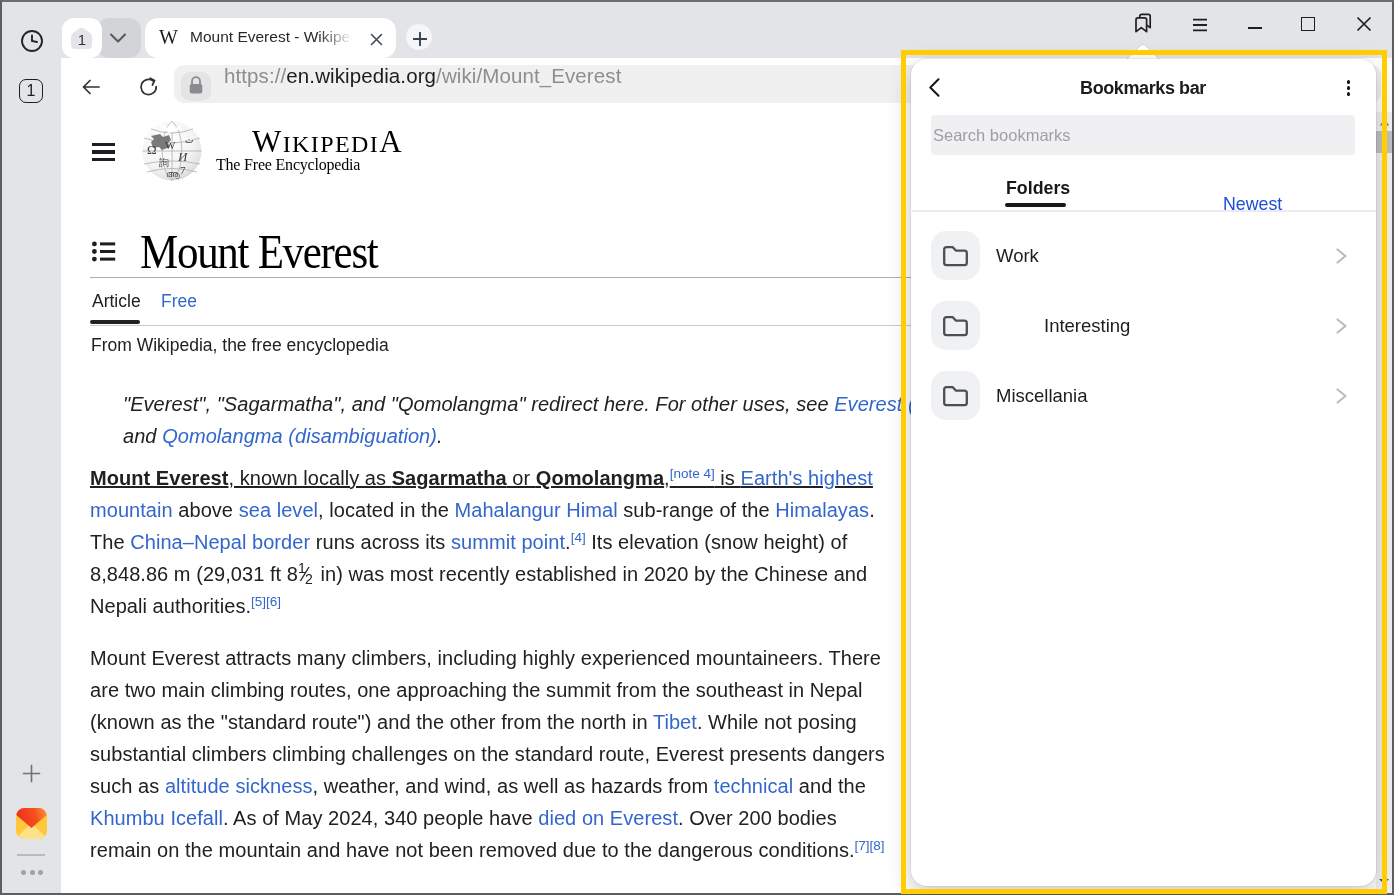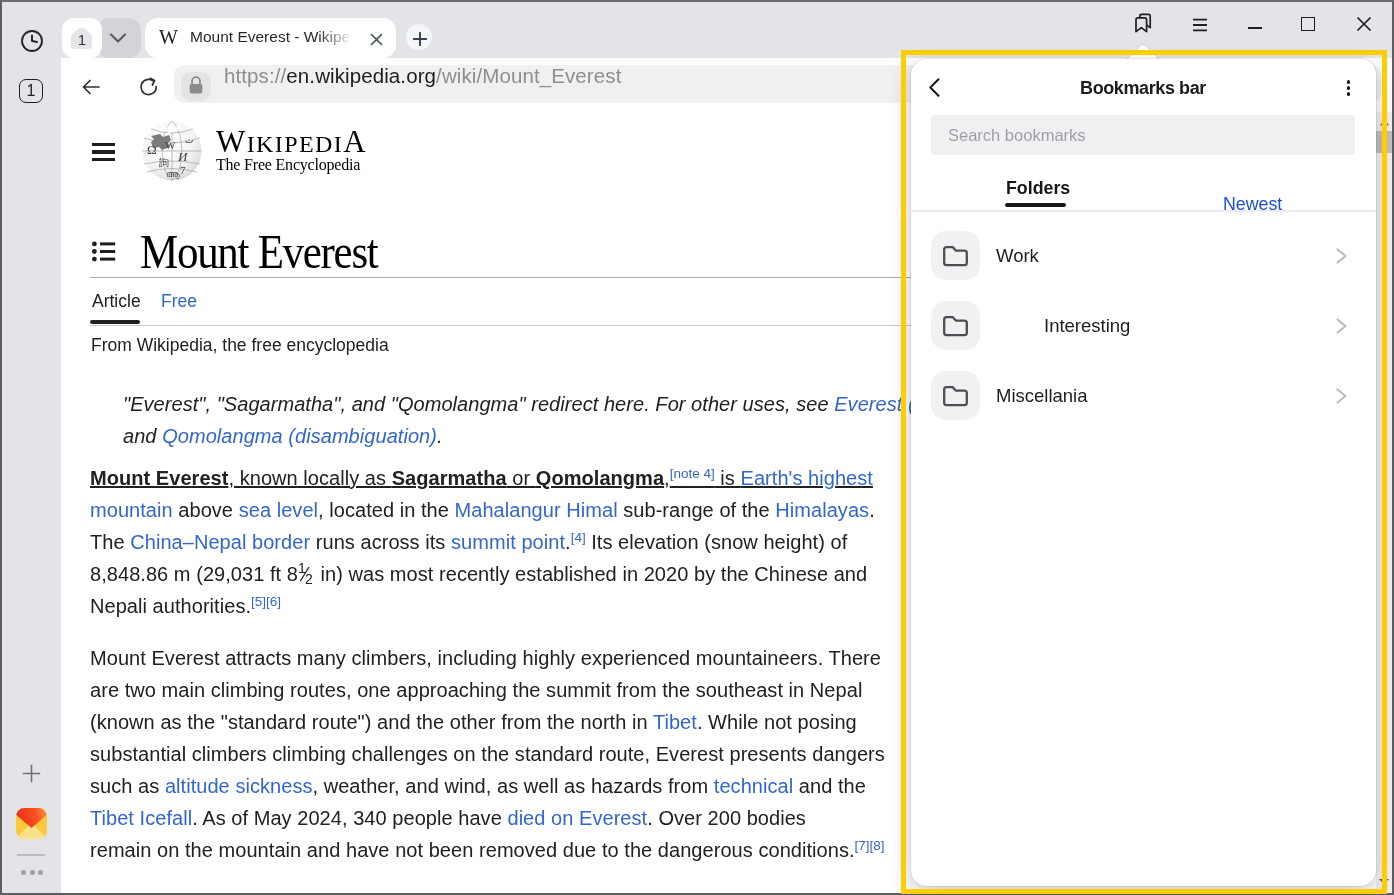--- a/index.html
+++ b/index.html
@@ -44,21 +44,21 @@
   #lockbadge { left:181px; top:71.5px; width:29.5px; height:29.5px; background:#e4e4e6; border-radius:9px; }
   #lockic { left:188.5px; top:76px; }
   #urltext { left:224px; top:65px; height:22px; display:flex; align-items:center; font-size:20.5px; color:#8e8e92; letter-spacing:0.1px; }
   #urltext b { color:#1d1d1f; font-weight:normal; }
   
   #page { left:61px; top:103px; right:2px; bottom:2px; background:#fff; }
   .pghamb div { width:23px; height:3.2px; background:#1d1e22; margin-bottom:4.3px; }
   #pghamb { left:92px; top:143px; }
   #wglobe { left:139px; top:121px; }
   #wplogo { left:216px; top:127px; font-family:"Liberation Serif",serif; color:#000; }
-  #wptitle { font-size:24px; letter-spacing:1.4px; line-height:29px; }
+  #wptitle { font-size:24px; letter-spacing:1.4px; line-height:29px;margin-left:36px; }
   #wptitle .bg { font-size:31px; }
   #wpsub { font-size:16px; margin-top:-3px; letter-spacing:-0.2px; }
   #tocic { left:92px; top:240px; }
   #h1 { left:140px; top:227px; font-family:"Liberation Serif",serif; font-size:43px; letter-spacing:-1.3px; color:#000; transform:scaleY(1.15); transform-origin:50% 50%; }
   #hr1 { left:90px; top:277px; width:1287px; height:1px; background:#a7adb5; }
   #arttab { left:92px; top:291px; font-size:17.5px; color:#202122; }
   #artul { left:90px; top:320px; width:50px; height:3.5px; background:#202122; border-radius:2px; }
   #talktab { left:161px; top:291px; font-size:17.5px; color:#3366cc; }
   #hr2 { left:90px; top:325px; width:1287px; height:1px; background:#c6cad0; }
   #fromwp { left:91px; top:335px; font-size:17.5px; color:#202122; }
@@ -73,21 +73,21 @@
   #sbdown { left:1379px; top:879px; z-index:40; }
   
   #parrow { left:1126px; top:44px; z-index:40; }
   #panel { left:911px; top:59px; width:465px; height:827px; background:#fff; border-radius:16px;
            box-shadow:0 0 0 1px rgba(0,0,0,0.05), 0 8px 24px rgba(0,0,0,0.22); z-index:45; }
   #pback { left:928px; top:78px; z-index:46; }
   #ptitle { left:910px; top:78px; width:466px; text-align:center; font-size:18px; letter-spacing:-0.4px; font-weight:bold; color:#1c1c1e; z-index:46; }
   #pkebab { left:1346.5px; top:80px; z-index:46; }
   #pkebab i { display:block; width:3.8px; height:3.8px; border-radius:50%; background:#141414; margin-bottom:2.2px; }
   #psearch { left:931px; top:115px; width:424px; height:40px; background:#f0f0f2; border-radius:4px; z-index:46;
-             display:flex; align-items:center; padding-left:17px; font-size:16.5px; color:#9fa0a5; }
+             display:flex; align-items:center; padding-left:2px; font-size:16.5px; color:#9fa0a5; }
   #pfolders { left:1006px; top:178px; font-size:17.8px; font-weight:bold; color:#18181a; z-index:46;}
   #pfoldul { left:1005px; top:202.5px; width:61px; height:4px; background:#18181a; border-radius:2px; z-index:46;}
   #pnewest { left:1223px; top:178px; font-size:17.8px; color:#1d4ed8; z-index:46;margin-top:16px;}
   #pdiv { left:910px; top:210px; width:466px; height:1.5px; background:#ececee; z-index:46;}
   .ftile { position:absolute; left:931px; width:49px; height:49px; background:#f0f1f3; border-radius:15px; z-index:46;
            display:flex; align-items:center; justify-content:center; }
   .flabel { position:absolute; left:996px; height:49px; display:flex; align-items:center; font-size:18.5px; color:#1d1d1f; z-index:46; }
   .fchev { position:absolute; left:1335px; z-index:46; }
   
   #yellow { left:901px; top:50px; width:486px; height:844px; border:5.5px solid #ffcd00; z-index:50; }
@@ -241,21 +241,21 @@
 <div class="ln" style="left:90px; top:494px;"><a>mountain</a> above <a>sea level</a>, located in the <a>Mahalangur Himal</a> sub-range of the <a>Himalayas</a>.</div>
 <div class="ln" style="left:90px; top:526px;">The <a>China–Nepal border</a> runs across its <a>summit point</a>.<sup>[4]</sup> Its elevation (snow height) of</div>
 <div class="ln" style="left:90px; top:558px;">8,848.86 m (29,031 ft 8<sup style="font-size:14px;color:#202122;top:-8px">1</sup><span style="letter-spacing:-2px;position:relative;left:-2px">⁄</span><sub style="font-size:14px;vertical-align:baseline;position:relative;top:3px;left:-2px">2</sub> in) was most recently established in 2020 by the Chinese and</div>
 <div class="ln" style="left:90px; top:590px;">Nepali authorities.<sup>[5][6]</sup></div>
 
 <div class="ln" style="left:90px; top:642px;">Mount Everest attracts many climbers, including highly experienced mountaineers. There</div>
 <div class="ln" style="left:90px; top:674px;">are two main climbing routes, one approaching the summit from the southeast in Nepal</div>
 <div class="ln" style="left:90px; top:706px;">(known as the "standard route") and the other from the north in <a>Tibet</a>. While not posing</div>
 <div class="ln" style="left:90px; top:738px;">substantial climbers climbing challenges on the standard route, Everest presents dangers</div>
 <div class="ln" style="left:90px; top:770px;">such as <a>altitude sickness</a>, weather, and wind, as well as hazards from <a>technical</a> and the</div>
-<div class="ln" style="left:90px; top:802px;"><a>Tibet Icefall</a>. As of May 2024, 340 people have <a>died on Everest</a>. Over 200 bodies</div>
+<div class="ln" style="left:90px; top:802px;"><a>Khumbu Icefall</a>. As of May 2024, 340 people have <a>died on Everest</a>. Over 200 bodies</div>
 <div class="ln" style="left:90px; top:834px;">remain on the mountain and have not been removed due to the dangerous conditions.<sup>[7][8]</sup></div>
 
 <div class="abs" id="sbar"></div>
 <div class="abs" id="sbthumb"></div>
 <svg class="abs" id="sbup" width="9" height="6" viewBox="0 0 9 6">
     <path d="M0.5 5.5 L4.5 0.5 L8.5 5.5" fill="none" stroke="#7e7f83" stroke-width="1.4"></path>
   </svg>
 <svg class="abs" id="sbdown" width="10" height="5" viewBox="0 0 10 5">
     <path d="M0 0 H10 L5 5 Z" fill="#4e5158"></path>
   </svg>

